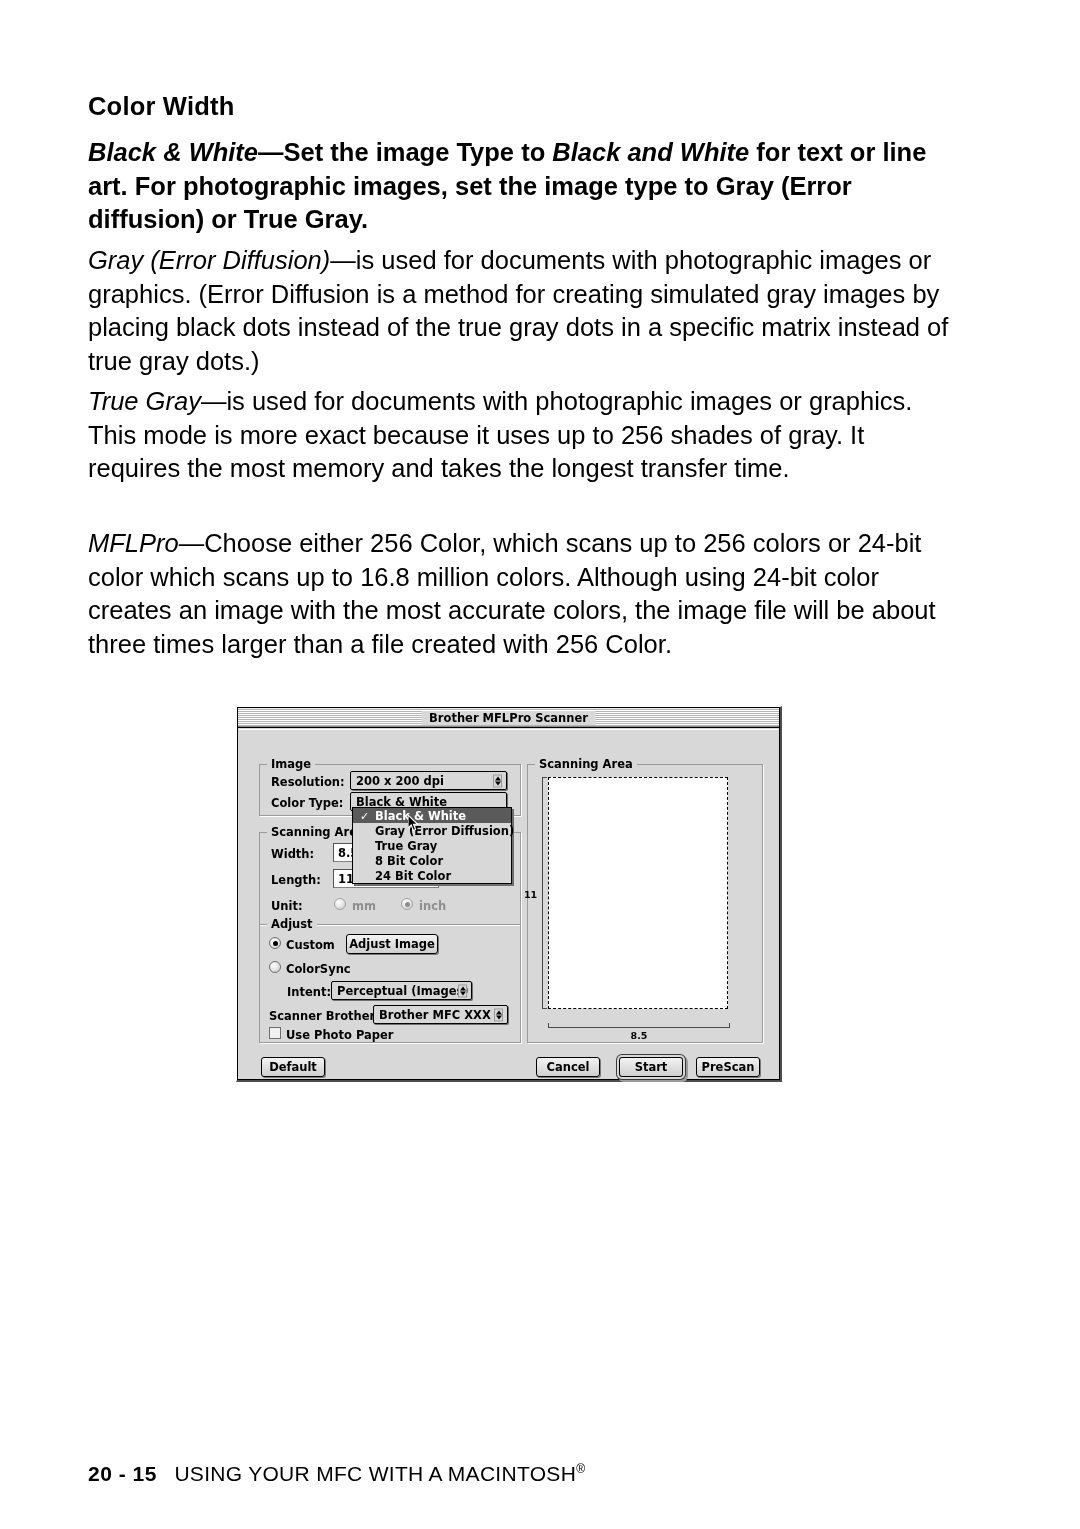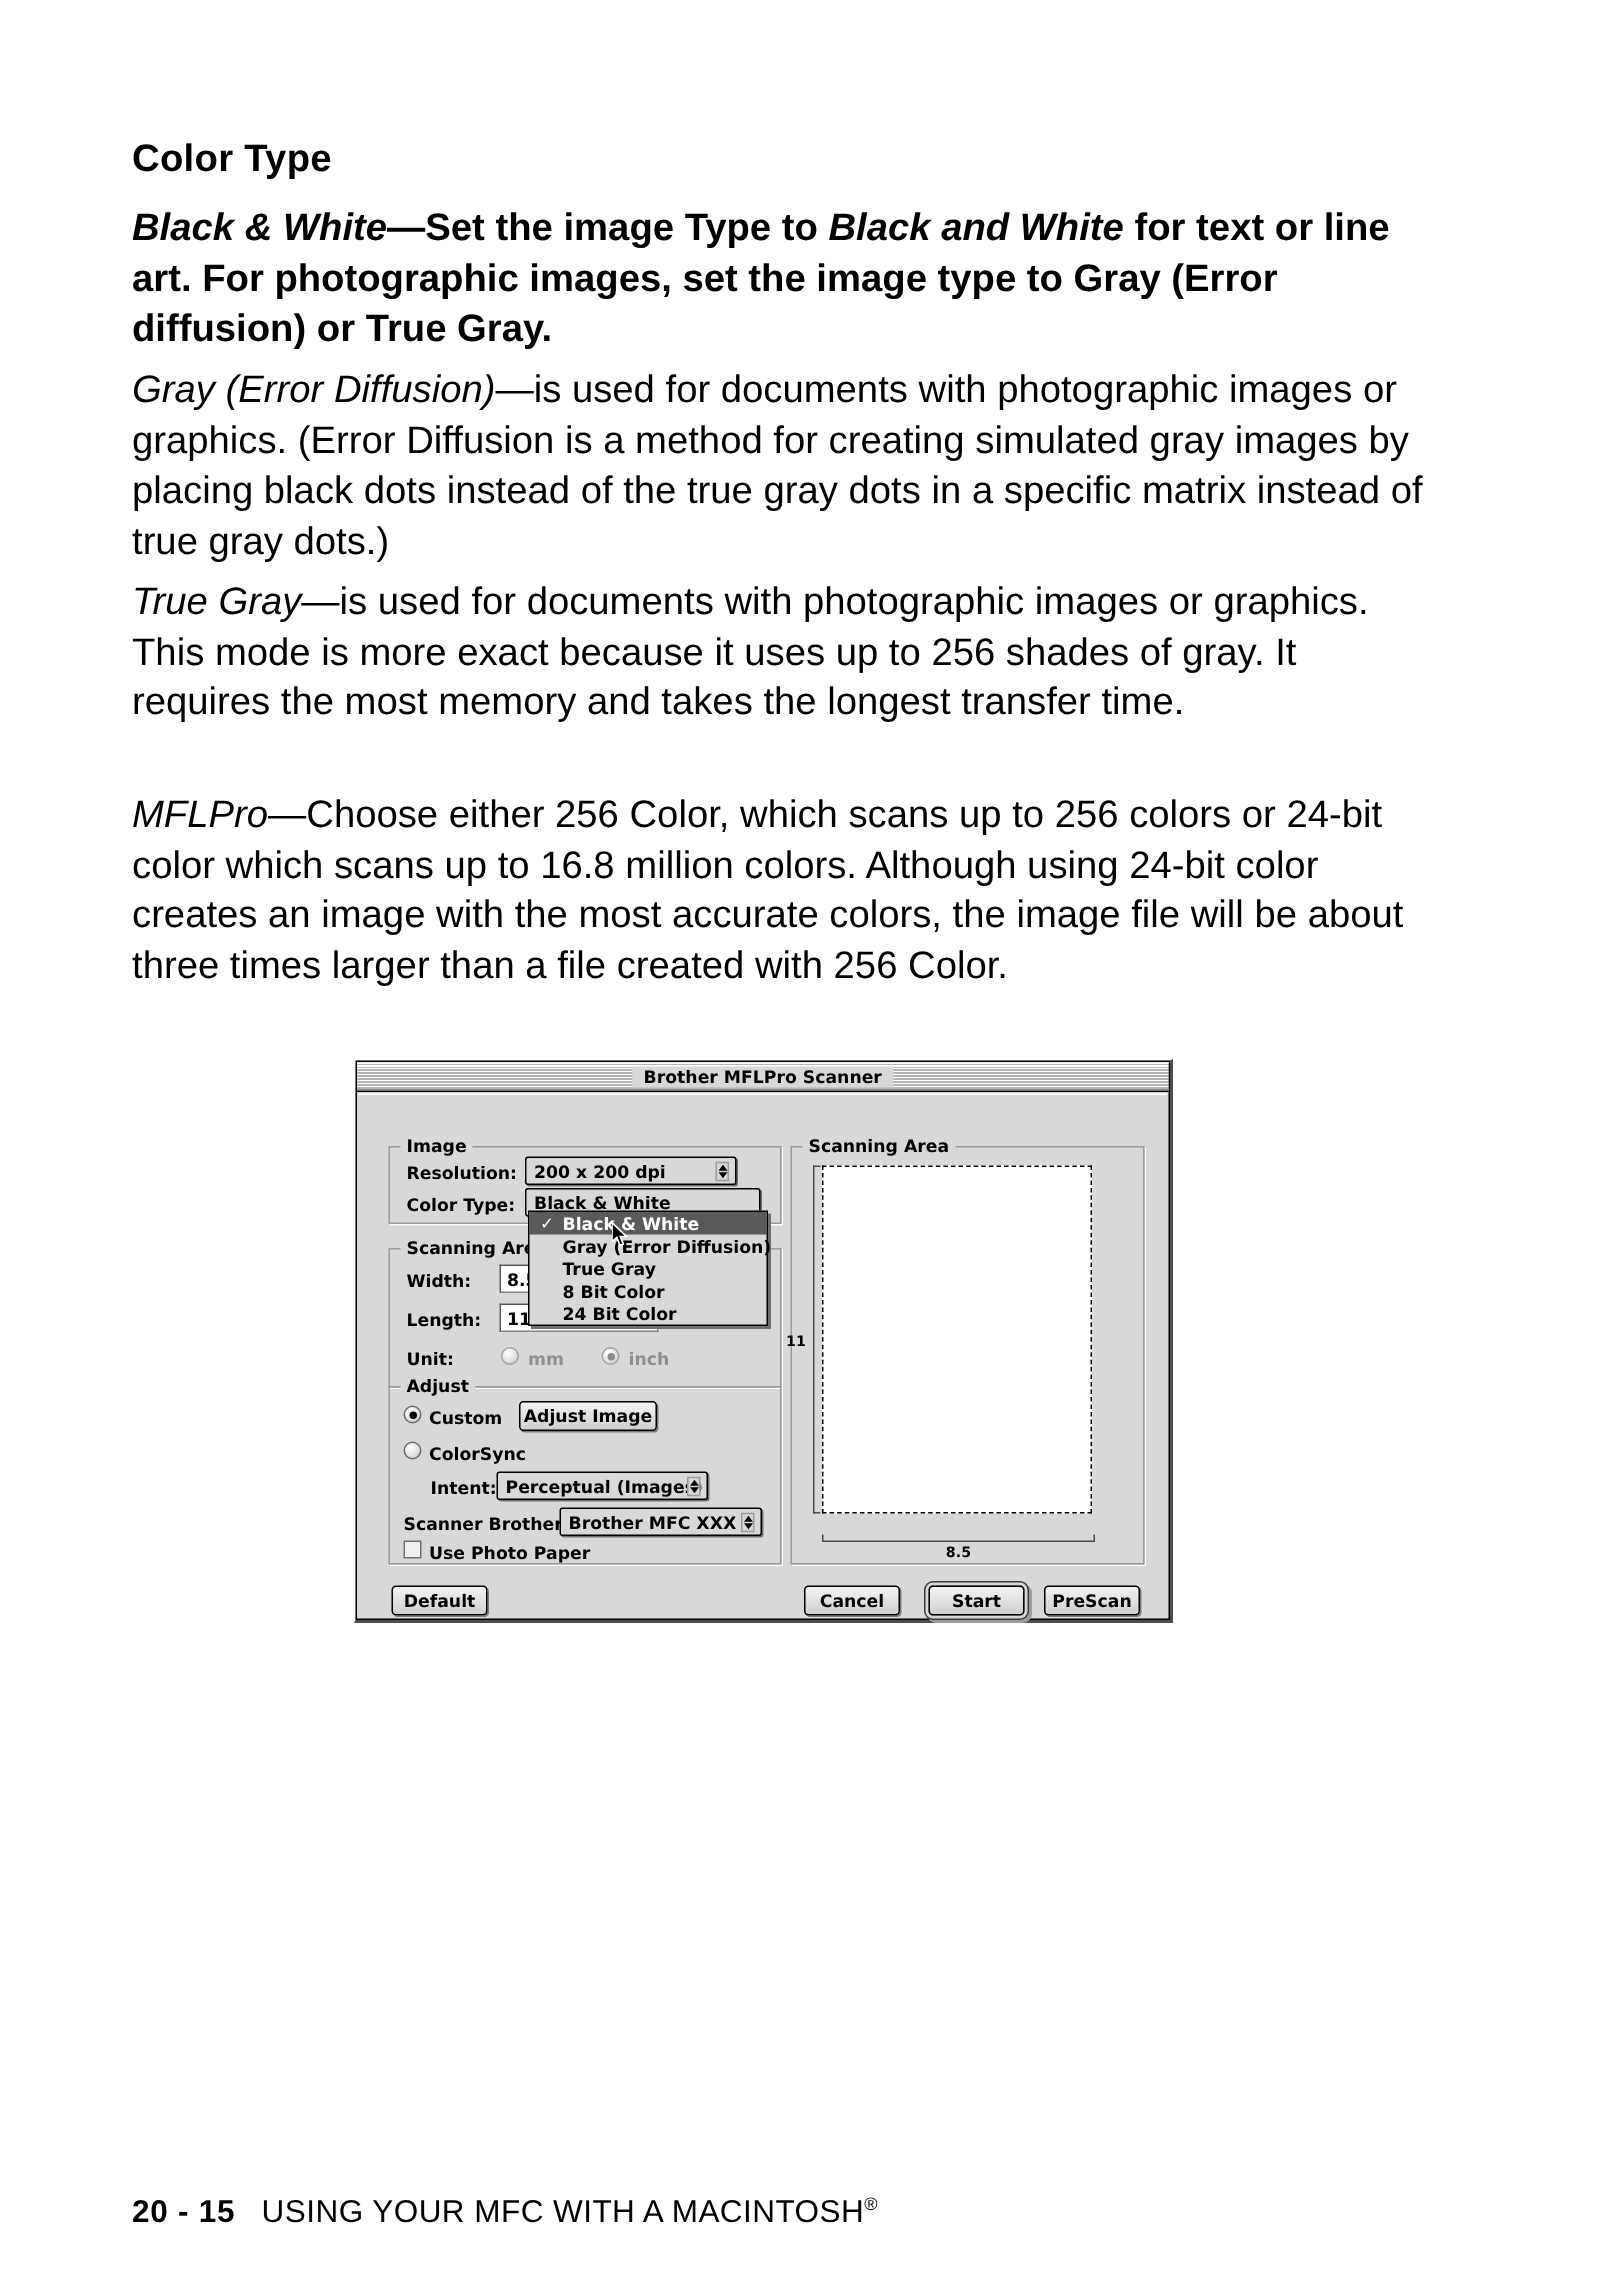--- a/index.html
+++ b/index.html
@@ -376,21 +376,21 @@
     height: 17px;
     z-index: 60;
     pointer-events: none;
   }
 </style>
 </head>
 <body>
 
 <div class="page">
 
-  <div class="heading">Color Type</div>
+  <div class="heading">Color Width</div>
 
   <div class="body-copy" id="para1"><em>Black &amp; White</em><span>—Set the image Type to </span><em>Black and White</em><span> for text or line art. For photographic images, set the image type to Gray (Error diffusion) or True Gray.</span></div>
   <div class="body-copy" id="para2"><em>Gray (Error Diffusion)</em><span>—is used for documents with photographic images or graphics. (Error Diffusion is a method for creating simulated gray images by placing black dots instead of the true gray dots in a specific matrix instead of true gray dots.)</span></div>
   <div class="body-copy" id="para3"><em>True Gray</em><span>—is used for documents with photographic images or graphics. This mode is more exact because it uses up to 256 shades of gray. It requires the most memory and takes the longest transfer time.</span></div>
   <div class="body-copy" id="para4"><em>MFLPro</em><span>—Choose either 256 Color, which scans up to 256 colors or 24-bit color which scans up to 16.8 million colors. Although using 24-bit color creates an image with the most accurate colors, the image file will be about three times larger than a file created with 256 Color.</span></div>
 
   <div class="dialog">
     <div class="dialog-inner">
 
       <div class="titlebar">
@@ -399,21 +399,21 @@
         <div class="title-text">Brother MFLPro Scanner</div>
       </div>
 
       <div class="dialog-body">
 
         <div class="group" id="grp-image">
           <div class="glabel">Image</div>
 
           <div class="fld-label" style="left:11px; top:10px;">Resolution:</div>
 
-          <div class="popup" style="left:90px; top:6px; width:141px;">
+          <div class="popup" style="left:90px; top:6px; width:157px;">
             <span class="pv">200 x 200 dpi</span>
             <span class="arrows">
               <span class="a-up"></span>
                 <span class="a-dn"></span>
             </span>
           </div>
 
           <div class="fld-label" style="left:11px; top:31px;text-align:center;">Color Type:</div>
 
           <div class="popup" style="left:90px; top:27px; width:157px;">

